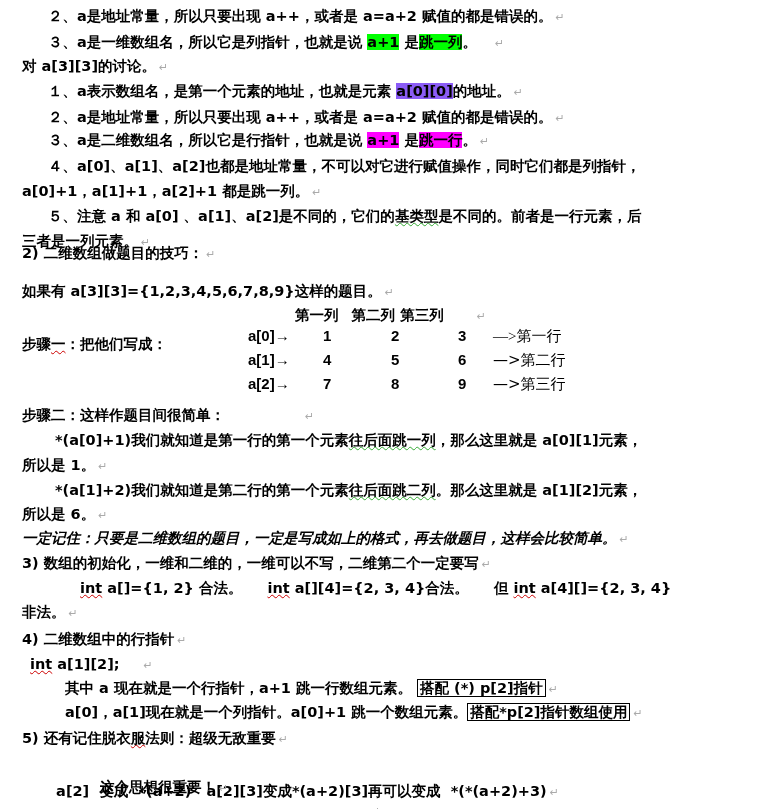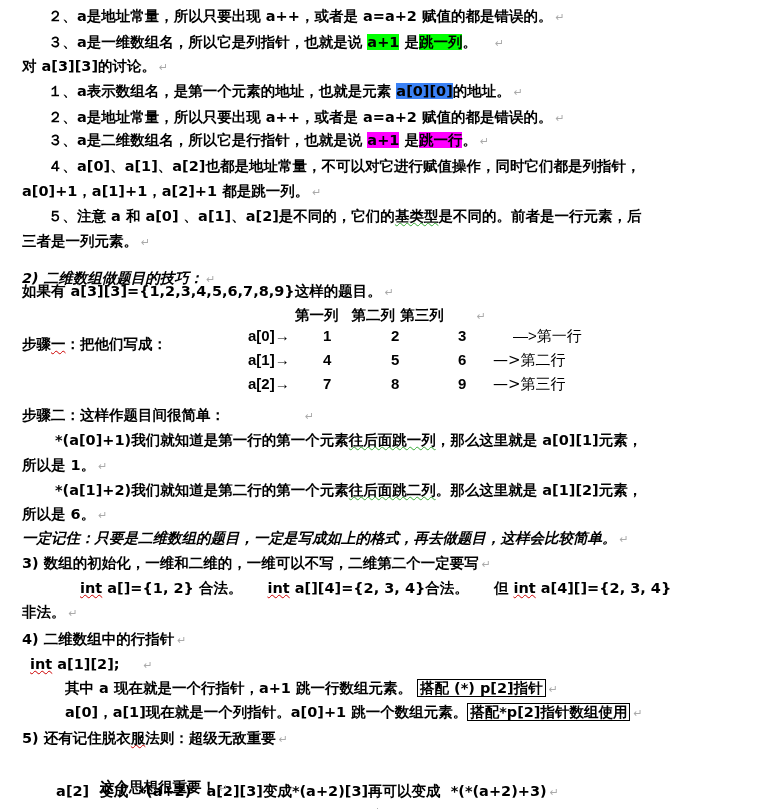--- a/index.html
+++ b/index.html
@@ -4,21 +4,21 @@
 <style>
   html, body { margin: 0; padding: 0; background: #ffffff; }
   body {
     width: 757px; height: 809px; position: relative; overflow: hidden;
     font-family: "DejaVu Sans", sans-serif; color: #000; font-weight: bold;
     font-size: 14.5px;
   }
   .line { position: absolute; white-space: nowrap; line-height: 28px; }
   .mark { color: #aaaaaa; font-weight: normal; font-size: 11px; margin-left: 3px; }
   .hl-green { background: #00ff00; }
-  .hl-yellow { background: #3b82f6; }
+  .hl-yellow { background: #8b5cf6; }
   .hl-magenta { background: #ff00ff; }
   .boxed { border: 1.5px solid #000; padding: 0 2px; }
   .squiggle { text-decoration: underline wavy #cc0000; text-decoration-thickness: 1px; }
   .squiggle-g { text-decoration: underline wavy #33aa33; text-decoration-thickness: 1px; }
   .cell { position: absolute; white-space: nowrap; line-height: 20px; font-family: "Liberation Sans", sans-serif; font-weight: bold; font-size: 15px; }
 </style>
 </head>
 <body>
 
 <div class="line" style="left:48px; top:2px;">
@@ -52,21 +52,21 @@
   <span>a[0]+1，a[1]+1，a[2]+1 都是跳一列。</span><span class="mark">↵</span>
 </div>
 
 <div class="line" style="left:48px; top:202px;text-align:right;">
   <span>５、注意 a 和 a[0] 、a[1]、a[2]是不同的，它们的</span><span class="squiggle-g">基类型</span><span>是不同的。前者是一行元素，后</span>
 </div>
 <div class="line" style="left:22px; top:227px;">
   <span>三者是一列元素。</span><span class="mark">↵</span>
 </div>
 
-<div class="line" style="left:22px; top:264px;font-style:italic;">
+<div class="line" style="left:22px; top:239px;">
   <span>2) 二维数组做题目的技巧：</span><span class="mark">↵</span>
 </div>
 <div class="line" style="left:22px; top:277px;">
   <span>如果有 a[3][3]={1,2,3,4,5,6,7,8,9}这样的题目。</span><span class="mark">↵</span>
 </div>
 <div class="line" style="left:22px; top:309px;margin-top:21px;">
   <span>步骤</span><span class="squiggle">一</span><span>：把他们写成：</span>
 </div>
 <div class="line" style="left:295px; top:301px;">
   <span>第一列</span>
@@ -74,21 +74,21 @@
   <span style="margin-left:0">第三列</span>
   <span class="mark" style="margin-left:28px">↵</span>
 </div>
 
 <div>
   <div>
     <span class="cell" style="left:248px; top:326px;">a[0]→</span>
     <span class="cell" style="left:323px; top:326px;">1</span>
     <span class="cell" style="left:391px; top:326px;">2</span>
     <span class="cell" style="left:458px; top:326px;">3</span>
-    <span class="cell" style="left:493px; top:326px; font-family:Liberation Sans, sans-serif; font-weight:normal;margin-left:20px;">—&gt;第一行</span>
+    <span class="cell" style="left:493px; top:326px; font-family:Liberation Serif, serif; font-weight:normal;">—&gt;第一行</span>
   </div>
   <div>
     <span class="cell" style="left:248px; top:350px;">a[1]→</span>
     <span class="cell" style="left:323px; top:350px;">4</span>
     <span class="cell" style="left:391px; top:350px;">5</span>
     <span class="cell" style="left:458px; top:350px;">6</span>
     <span class="cell" style="left:493px; top:350px; font-family:'DejaVu Sans',sans-serif; font-weight:normal;">—&gt;第二行</span>
   </div>
   <div>
     <span class="cell" style="left:248px; top:374px;">a[2]→</span>

